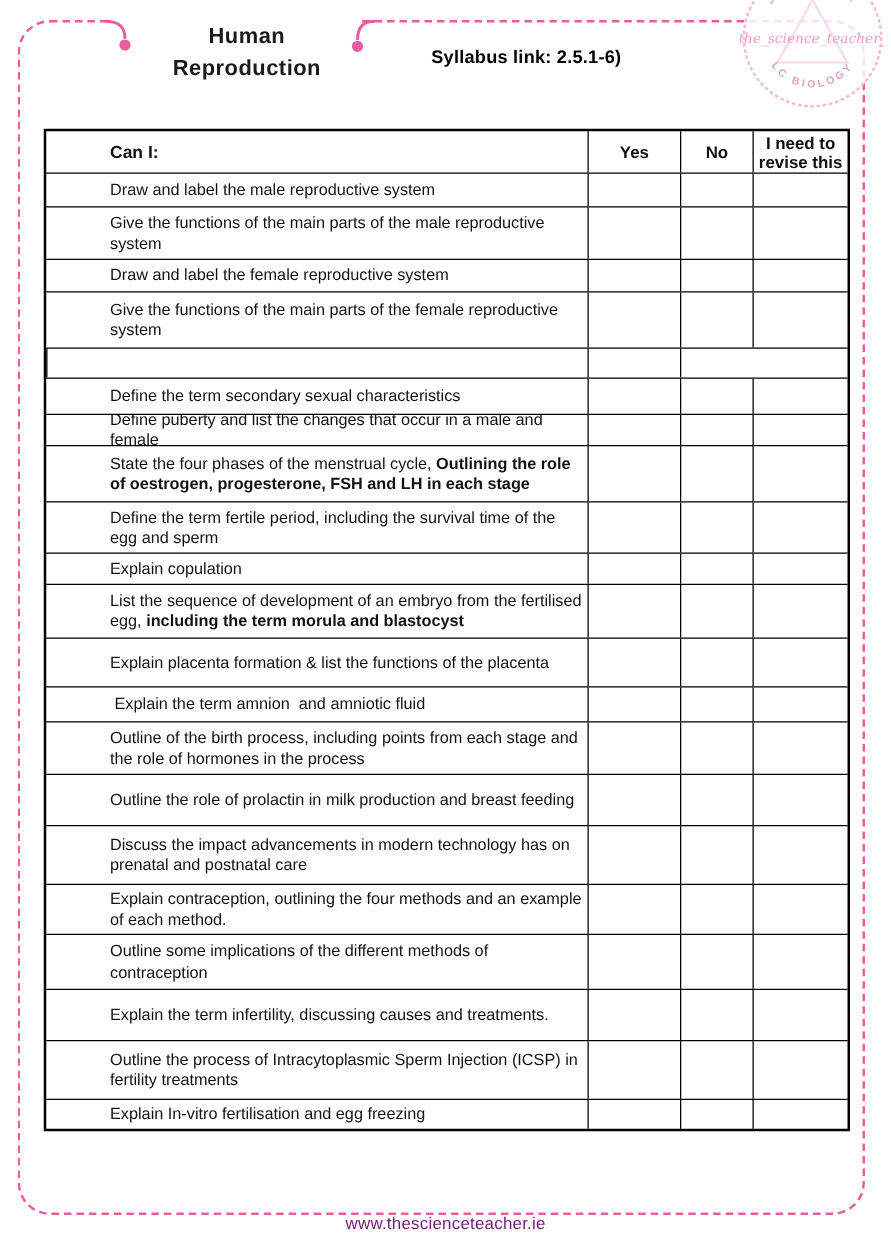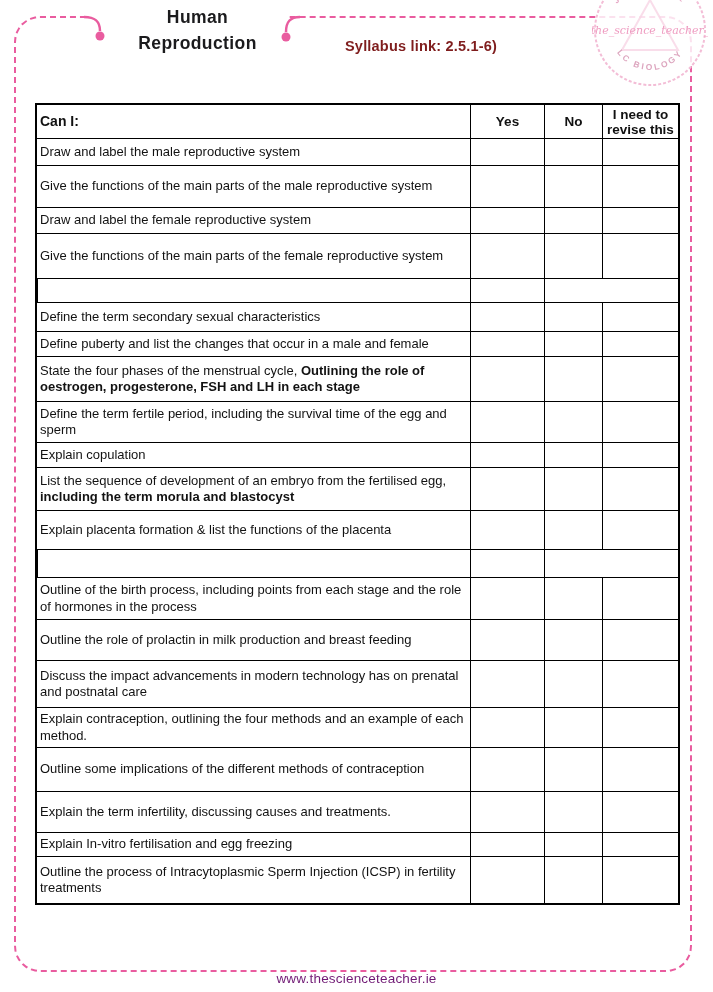--- a/index.html
+++ b/index.html
@@ -11,45 +11,45 @@
   .frame{
     position:absolute;left:14px;top:16px;width:678px;height:956px;
     box-sizing:border-box;border:2.5px dashed #e95c9f;border-radius:26px;
   }
   .title-mask{
     position:absolute;left:88px;top:8px;width:198px;height:16px;background:#fff;
   }
   .hooks{position:absolute;left:0;top:0;width:713px;height:992px;pointer-events:none;}
   
   .title{
-    position:absolute;left:110px;top:4px;width:175px;text-align:center;
+    position:absolute;left:110px;top:15px;width:175px;text-align:center;
     font-weight:bold;font-size:17.5px;line-height:26px;color:#1b1b1d;letter-spacing:.4px;
   }
   .syllabus{
-    position:absolute;left:345px;top:38px;font-size:14.5px;font-weight:bold;color:#7f1d1d;
+    position:absolute;left:345px;top:38px;font-size:14.5px;font-weight:bold;color:#000000;
     letter-spacing:.2px;
   }
   
   .logo{position:absolute;left:592px;top:-28px;width:116px;height:116px;z-index:3;}
   .logo-script{font-family:"DejaVu Serif",serif;font-style:italic;}
   
   .table{
     position:absolute;left:35px;top:103px;width:645px;background:#fff;
     box-sizing:border-box;border:2px solid #000;z-index:2;
   }
   .trow{
     display:grid;grid-template-columns:433px 74px 58px 76px;
     border-top:1px solid #000;box-sizing:border-box;
   }
   .trow:first-child{border-top:none;}
   .cell{
     border-left:1px solid #000;box-sizing:border-box;
     display:flex;align-items:center;justify-content:center;overflow:hidden;
   }
-  .cell.stmt{border-left:none;justify-content:flex-start;padding:2px 3px;}
+  .cell.stmt{border-left:none;justify-content:flex-start;padding:2px 3px;margin-left:48px;}
   .thead{height:33px;}
   .thead .cell{font-weight:bold;font-size:13.5px;text-align:center;line-height:15px;color:#111;}
   .thead .cell.stmt{font-size:14px;text-align:left;}
   .stmt-text{font-size:13px;line-height:16.5px;color:#121212;white-space:pre-wrap;}
   .stmt-text .b{font-weight:bold;}
   
   .footer{
     position:absolute;left:0;top:971px;width:100%;text-align:center;
     font-size:13.5px;color:#701a75;letter-spacing:.2px;
   }
@@ -189,20 +189,23 @@
       </div>
       <div class="trow" style="height: 39px;">
         <div class="cell stmt">
           <div class="stmt-text"><span>Explain placenta formation &amp; list the functions of the placenta</span></div>
         </div>
         <div class="cell tick"></div>
         <div class="cell tick"></div>
         <div class="cell tick"></div>
       </div>
       <div class="trow" style="height: 28px;">
+        <div class="cell stmt">
+          <div class="stmt-text"><span> Explain the term amnion  and amniotic fluid</span></div>
+        </div>
         <div class="cell tick"></div>
         <div class="cell tick"></div>
         <div class="cell tick"></div>
       </div>
       <div class="trow" style="height: 42px;">
         <div class="cell stmt">
           <div class="stmt-text"><span>Outline of the birth process, including points from each stage and the role of hormones in the process</span></div>
         </div>
         <div class="cell tick"></div>
         <div class="cell tick"></div>
@@ -241,33 +244,33 @@
         <div class="cell tick"></div>
       </div>
       <div class="trow" style="height: 41px;">
         <div class="cell stmt">
           <div class="stmt-text"><span>Explain the term infertility, discussing causes and treatments.</span></div>
         </div>
         <div class="cell tick"></div>
         <div class="cell tick"></div>
         <div class="cell tick"></div>
       </div>
+      <div class="trow" style="height: 47px;">
+        <div class="cell stmt">
+          <div class="stmt-text"><span>Outline the process of Intracytoplasmic Sperm Injection (ICSP) in fertility treatments</span></div>
+        </div>
+        <div class="cell tick"></div>
+        <div class="cell tick"></div>
+        <div class="cell tick"></div>
+      </div>
       <div class="trow" style="height: 24px;">
         <div class="cell stmt">
           <div class="stmt-text"><span>Explain In-vitro fertilisation and egg freezing</span></div>
         </div>
         <div class="cell tick"></div>
         <div class="cell tick"></div>
         <div class="cell tick"></div>
       </div>
-      <div class="trow" style="height: 47px;">
-        <div class="cell stmt">
-          <div class="stmt-text"><span>Outline the process of Intracytoplasmic Sperm Injection (ICSP) in fertility treatments</span></div>
-        </div>
-        <div class="cell tick"></div>
-        <div class="cell tick"></div>
-        <div class="cell tick"></div>
-      </div>
     </div>
 
   <div class="footer">www.thescienceteacher.ie</div>
 
 </div>
 
 </body></html>

